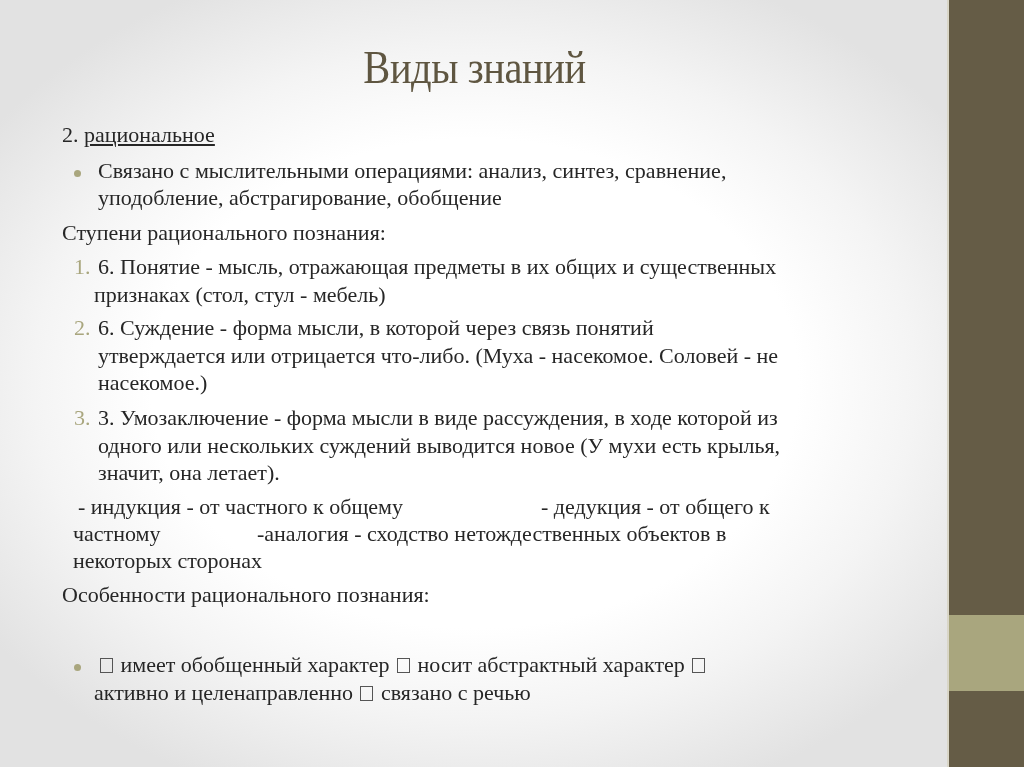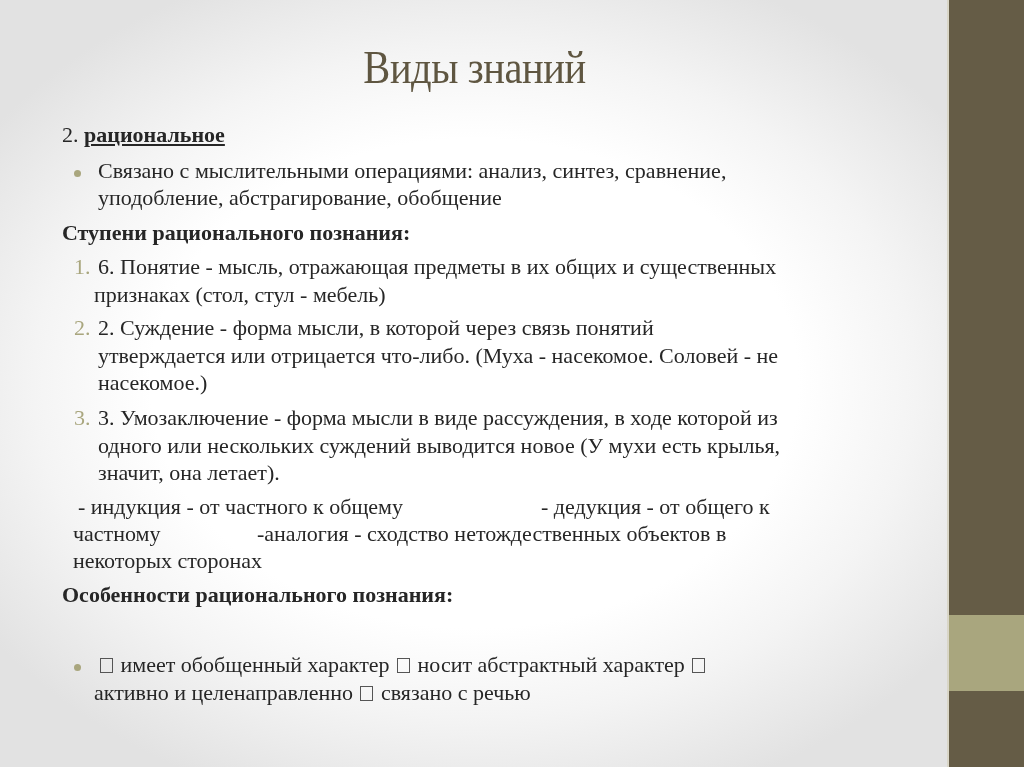--- a/index.html
+++ b/index.html
@@ -61,21 +61,21 @@
       left: 0; top: 0;
       width: 949px;
       font-size: 22px;
       line-height: 28px;
       color: #262626;
     }
     .line {
       position: absolute;
       white-space: nowrap;
     }
-    .bold { font-weight: bold; }
+    .bold { font-weight: normal; }
     .underline { text-decoration: underline; }
     .bullet-dot {
       position: absolute;
       width: 7px; height: 7px;
       border-radius: 50%;
       background: #a9a67e;
     }
     .num-marker {
       position: absolute;
       color: #a9a67e;
@@ -111,21 +111,21 @@
   <div class="line" style="left:98px; top:157px;">Связано с мыслительными операциями: анализ, синтез, сравнение,</div>
   <div class="line" style="left:98px; top:184px;">уподобление, абстрагирование, обобщение</div>
 
   <div class="line bold" style="left:62px; top:219px;">Ступени  рационального познания:</div>
 
   <div class="num-marker" style="left:74px; top:253px;">1.</div>
   <div class="line" style="left:98px; top:253px;">6. Понятие - мысль, отражающая предметы в их общих и существенных</div>
   <div class="line" style="left:94px; top:281px;">признаках (стол, стул - мебель)</div>
 
   <div class="num-marker" style="left:74px; top:314px;">2.</div>
-  <div class="line" style="left:98px; top:314px;">2. Суждение - форма мысли, в которой через связь понятий</div>
+  <div class="line" style="left:98px; top:314px;">6. Суждение - форма мысли, в которой через связь понятий</div>
   <div class="line" style="left:98px; top:342px;text-align:right;">утверждается или отрицается что-либо. (Муха - насекомое. Соловей - не</div>
   <div class="line" style="left:98px; top:369px;">насекомое.)</div>
 
   <div class="num-marker" style="left:74px; top:404px;">3.</div>
   <div class="line" style="left:98px; top:404px;">3. Умозаключение - форма мысли в виде рассуждения, в ходе которой из</div>
   <div class="line" style="left:98px; top:432px;">одного или нескольких суждений выводится новое (У мухи есть крылья,</div>
   <div class="line" style="left:98px; top:459px;text-align:right;">значит, она летает).</div>
 
   <div class="line" style="left:78px; top:493px;">-  индукция - от частного к общему</div>
   <div class="line" style="left:541px; top:493px;">- дедукция - от общего к</div>

